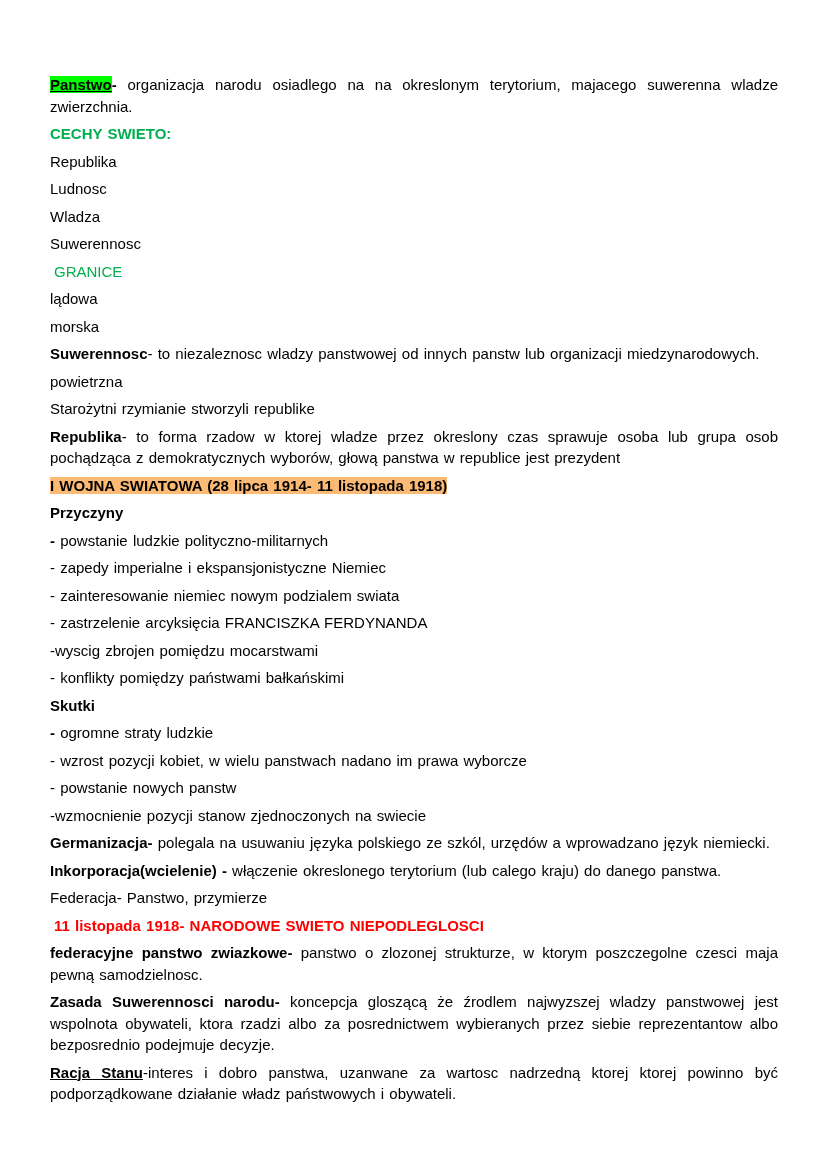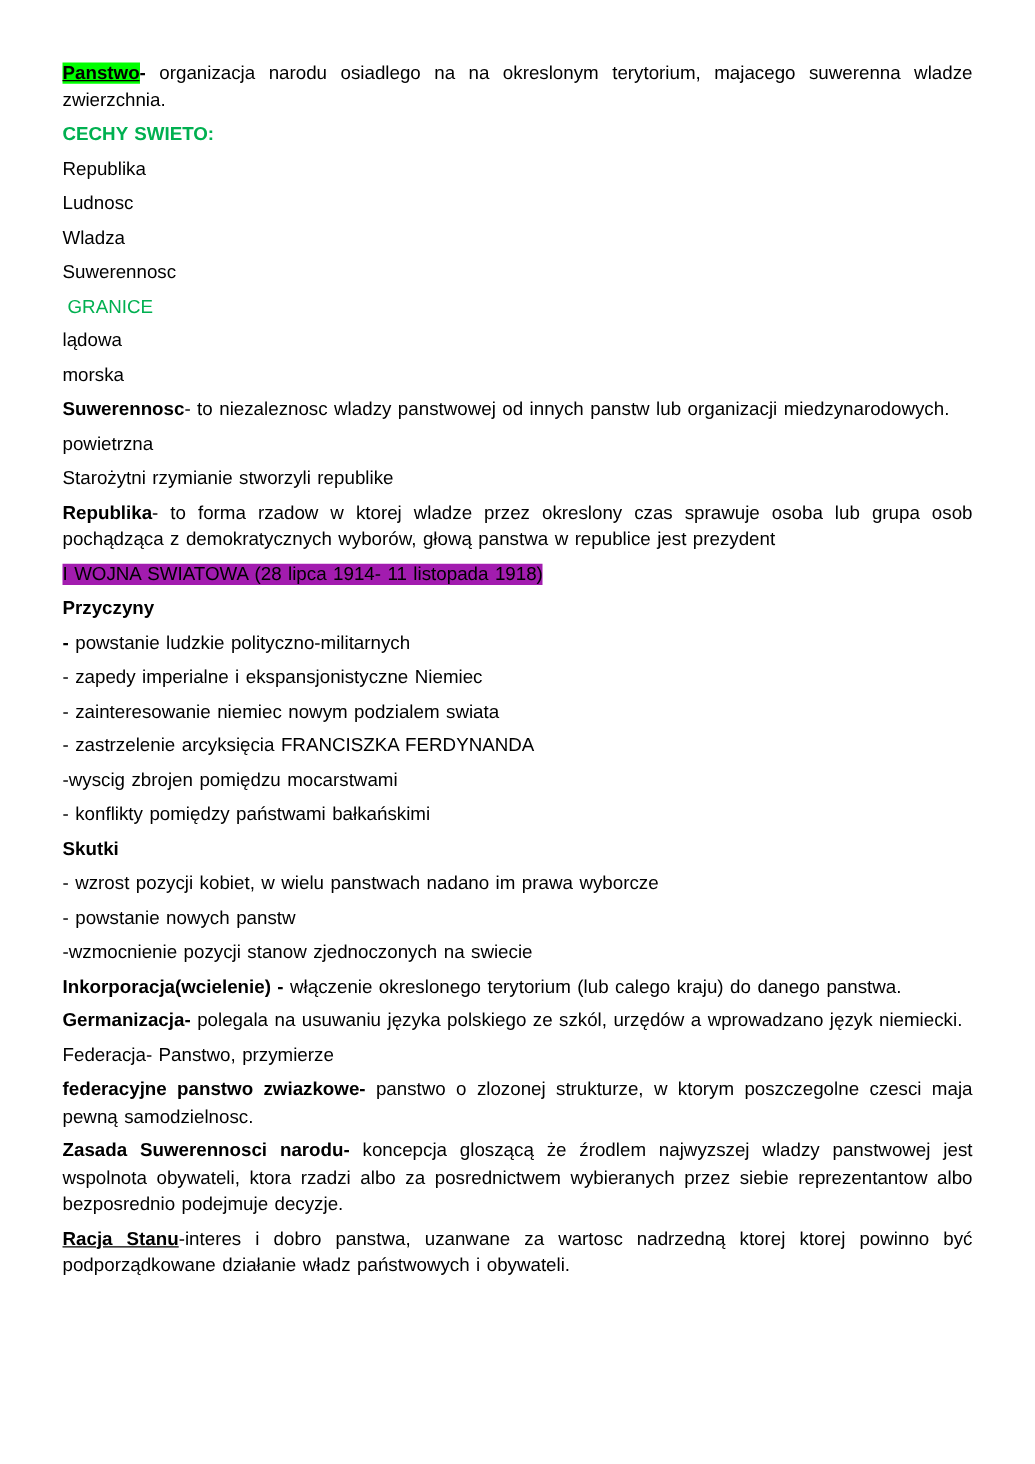--- a/index.html
+++ b/index.html
@@ -9,20 +9,21 @@
     height: 1171px;
     font-family: "Liberation Sans", sans-serif;
     color: #000000;
     overflow: hidden;
   }
   .page {
     width: 828px;
     height: 862px;
     background: #ffffff;
     padding: 48px 50px 0 50px;
+    margin-top: 26px;
   }
   p.para {
     font-size: 15px;
     line-height: 21.5px;
     text-align: justify;
     margin-bottom: 6px;
     word-spacing: 1px;
   }
   p.para.indent-small { padding-left: 4px; }
   p.para span { white-space: pre-wrap; }
@@ -38,32 +39,34 @@
       <p class="para"><span>Ludnosc</span></p>
       <p class="para"><span>Wladza</span></p>
       <p class="para"><span>Suwerennosc</span></p>
       <p class="para indent-small"><span style="font-weight: normal; color: rgb(0, 176, 80);">GRANICE</span></p>
       <p class="para"><span>lądowa</span></p>
       <p class="para"><span>morska</span></p>
       <p class="para"><span style="font-weight: bold;">Suwerennosc</span><span>- to niezaleznosc wladzy panstwowej od innych panstw lub organizacji miedzynarodowych.</span></p>
       <p class="para"><span>powietrzna</span></p>
       <p class="para"><span>Starożytni rzymianie stworzyli republike</span></p>
       <p class="para"><span style="font-weight: bold;">Republika</span><span>- to forma rzadow w ktorej wladze przez okreslony czas sprawuje osoba lub grupa osob pochądząca z demokratycznych wyborów, głową panstwa w republice jest prezydent</span></p>
-      <p class="para"><span style="font-weight: normal; background-color: #a21caf;">I WOJNA SWIATOWA (28 lipca 1914- 11 listopada 1918)</span></p>
+      <p class="para"><span style="font-weight: bold; background-color: #fdba74;">I WOJNA SWIATOWA (28 lipca 1914- 11 listopada 1918)</span></p>
       <p class="para"><span style="font-weight: bold;">Przyczyny</span></p>
       <p class="para"><span style="font-weight: bold;">- </span><span>powstanie ludzkie polityczno-militarnych</span></p>
       <p class="para"><span>- zapedy imperialne i ekspansjonistyczne Niemiec</span></p>
       <p class="para"><span>- zainteresowanie niemiec nowym podzialem swiata</span></p>
       <p class="para"><span>- zastrzelenie arcyksięcia FRANCISZKA FERDYNANDA</span></p>
       <p class="para"><span>-wyscig zbrojen pomiędzu mocarstwami</span></p>
       <p class="para"><span>- konflikty pomiędzy państwami bałkańskimi</span></p>
       <p class="para"><span style="font-weight: bold;">Skutki</span></p>
+      <p class="para"><span style="font-weight: bold;">- </span><span>ogromne straty ludzkie</span></p>
       <p class="para"><span>- wzrost pozycji kobiet, w wielu panstwach nadano im prawa wyborcze</span></p>
       <p class="para"><span>- powstanie nowych panstw</span></p>
       <p class="para"><span>-wzmocnienie pozycji stanow zjednoczonych na swiecie</span></p>
+      <p class="para"><span style="font-weight: bold;">Germanizacja-</span><span> polegala na usuwaniu języka polskiego ze szkól, urzędów a wprowadzano język niemiecki.</span></p>
       <p class="para"><span style="font-weight: bold;">Inkorporacja(wcielenie) -</span><span> włączenie okreslonego terytorium (lub calego kraju) do danego panstwa.</span></p>
-      <p class="para"><span style="font-weight: bold;">Germanizacja-</span><span> polegala na usuwaniu języka polskiego ze szkól, urzędów a wprowadzano język niemiecki.</span></p>
       <p class="para"><span>Federacja- Panstwo, przymierze</span></p>
+      <p class="para indent-small"><span style="font-weight: bold; color: rgb(255, 0, 0);">11 listopada 1918- NARODOWE SWIETO NIEPODLEGLOSCI</span></p>
       <p class="para"><span style="font-weight: bold;">federacyjne panstwo zwiazkowe-</span><span> panstwo o zlozonej strukturze, w ktorym poszczegolne czesci maja pewną samodzielnosc.</span></p>
       <p class="para"><span style="font-weight: bold;">Zasada Suwerennosci narodu-</span><span> koncepcja gloszącą że źrodlem najwyzszej wladzy panstwowej jest wspolnota obywateli, ktora rzadzi albo za posrednictwem wybieranych przez siebie reprezentantow albo bezposrednio podejmuje decyzje.</span></p>
       <p class="para"><span style="font-weight: bold; text-decoration: underline;">Racja Stanu</span><span>-interes i dobro panstwa, uzanwane za wartosc nadrzedną ktorej ktorej powinno być podporządkowane działanie władz państwowych i obywateli.</span></p>
     </div>
 </div>
 
 </body></html>

